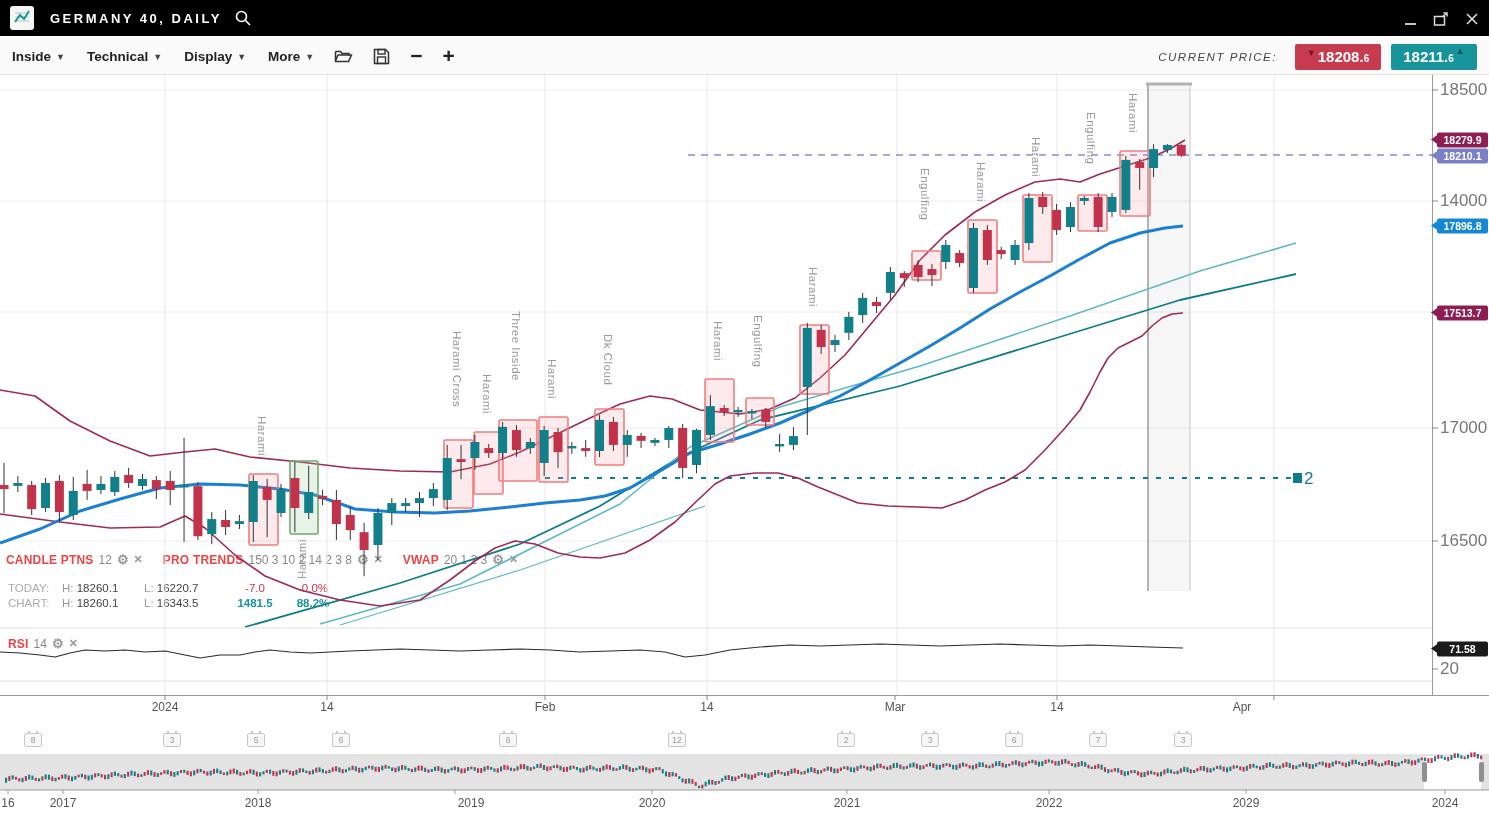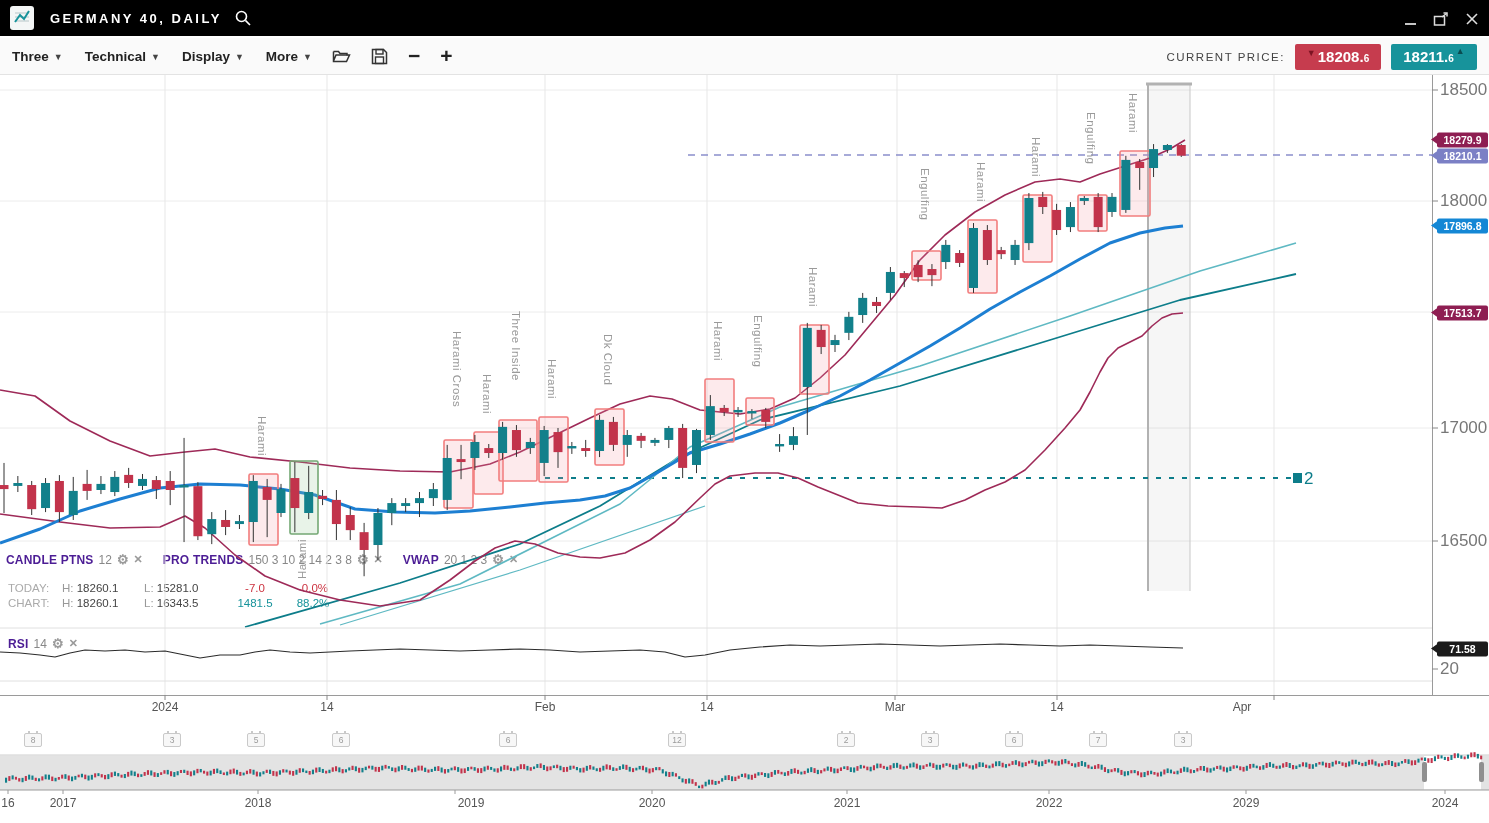--- a/index.html
+++ b/index.html
@@ -22,46 +22,46 @@
   
   .toolbar { position:absolute; left:0; top:38px; width:100%; height:37px; background:#fafafa;
     border-bottom:1px solid #e3e3e3; display:flex; align-items:center; z-index:10; }
   .menu { font-size:13.5px; font-weight:700; color:#222; margin-left:22px; cursor:pointer;
     display:flex; align-items:center; }
   .menu:first-child { margin-left:12px; }
   .caret { font-size:9px; color:#444; margin-left:5px; padding-top:2px; }
   .tool-ic { margin-left:20px; cursor:pointer; color:#333; display:flex; align-items:center; }
   .zoom-btn { font-size:21px; font-weight:700; color:#222; margin-left:20px; cursor:pointer; line-height:20px; }
   .cp-wrap { position:absolute; right:2px; top:0; height:37px; display:flex; align-items:center; }
-  .cp-label { font-size:11.5px; letter-spacing:1.5px; color:#444; margin-right:10px; }
+  .cp-label { font-size:11.5px; letter-spacing:1.5px; color:#444; margin-right:18px;font-style:italic; }
   .price-badge { width:86px; height:26px; border-radius:2px; color:#fff; font-weight:700;
     display:flex; align-items:center; justify-content:center; margin-right:10px; position:relative; }
   .price-badge .big { font-size:15px; }
   .price-badge .small { font-size:10px; margin-top:3px; }
   .price-badge .arr { font-size:9px; position:relative; }
   .badge-sell { background:#c63c4e; }
   .badge-sell .arr { color:#7c1322; margin-right:2px; top:-4px; }
   .badge-buy { background:#17939b; }
   .badge-buy .arr { color:#0a4c51; margin-left:2px; top:-6px; }
 
   
   .chip-row { position:absolute; left:6px; top:552px; display:flex; gap:20px; font-size:12px;
     color:#888; align-items:center; pointer-events:auto; }
   .chip { display:flex; align-items:center; gap:5px; }
-  .chip b { color:#4c1d95; font-weight:700; letter-spacing:.2px; }
+  .chip b { color:#ef4444; font-weight:700; letter-spacing:.2px; }
   .gear-ic, .close-chip-ic { color:#9a9a9a; cursor:pointer; font-weight:700; }
   .gear-ic { font-size:13px; }
   .close-chip-ic { font-size:11px; }
   .stat-row { position:absolute; display:flex; font-size:11.5px; color:#444; }
   .stat-row .rowlbl { color:#aaa; width:54px; }
   .stat-row .kv { width:82px; }
   .stat-row .kv i { font-style:normal; color:#999; }
   .stat-row .chg { width:58px;text-align:center; }
   .stat-row .neg { color:#cc3340; }
-  .stat-row .pos { color:#17939b; }
+  .stat-row .pos { color:#17939b;font-weight:bold; }
   .rsi-chip { position:absolute; left:8px; top:636px; }
 
   .xlab { position:absolute; top:700px; transform:translateX(-50%); font-size:12px; color:#555; }
   .ylab { position:absolute; left:1440px; transform:translateY(-50%); font-size:17px; color:#777; }
   .year { position:absolute; top:796px; transform:translateX(-50%); font-size:12px; color:#555; }
   .cal { position:absolute; top:733px; width:18px; height:14px; border:1px solid #c9c9c9; border-radius:2px;
     background:#f7f7f7; color:#9a9a9a; font-size:8.5px; text-align:center; line-height:13px; transform:translateX(-50%); }
   .cal:before, .cal:after { content:""; position:absolute; top:-3px; width:2px; height:3px; background:#c9c9c9; }
   .cal:before { left:3px; } .cal:after { right:3px; }
 
@@ -957,21 +957,21 @@
       <div class="plabel" style="left: 601.5px; top: 334.2px;">Dk Cloud</div>
       <div class="plabel" style="left: 711.5px; top: 321.4px;">Harami</div>
       <div class="plabel" style="left: 752px; top: 314.6px;">Engulfing</div>
       <div class="plabel" style="left: 806.5px; top: 267.4px;">Harami</div>
       <div class="plabel" style="left: 918.5px; top: 167.6px;">Engulfing</div>
       <div class="plabel" style="left: 974.5px; top: 162.4px;">Harami</div>
       <div class="plabel" style="left: 1029.5px; top: 137.4px;">Harami</div>
       <div class="plabel" style="left: 1084.5px; top: 111.6px;">Engulfing</div>
       <div class="plabel" style="left: 1127px; top: 93.4px;">Harami</div>
       <div class="ylab" style="top:90px">18500</div>
-      <div class="ylab" style="top:201px">18000</div>
+      <div class="ylab" style="top:201px">14000</div>
       <div class="ylab" style="top:428px">17000</div>
       <div class="ylab" style="top:541px">16500</div>
       <div class="ylab" style="top:669px">20</div>
       <div class="xlab" style="left:165px">2024</div>
       <div class="xlab" style="left:327px">14</div>
       <div class="xlab" style="left:545px">Feb</div>
       <div class="xlab" style="left:707px">14</div>
       <div class="xlab" style="left:895px">Mar</div>
       <div class="xlab" style="left:1057px">14</div>
       <div class="xlab" style="left:1242px">Apr</div>
@@ -1033,21 +1033,21 @@
         <svg width="14" height="14" viewBox="0 0 14 14">
           <line x1="2" y1="2" x2="12" y2="12" stroke="#ddd" stroke-width="1.6"></line>
           <line x1="12" y1="2" x2="2" y2="12" stroke="#ddd" stroke-width="1.6"></line>
         </svg>
       </div>
     </div>
   </div>
 
   <div class="toolbar">
     <div class="menu">
-        <span>Three</span>
+        <span>Inside</span>
         <span class="caret">▼</span>
       </div>
     <div class="menu">
         <span>Technical</span>
         <span class="caret">▼</span>
       </div>
     <div class="menu">
         <span>Display</span>
         <span class="caret">▼</span>
       </div>
@@ -1100,21 +1100,21 @@
       <b>VWAP</b>
         <span>20 1 2 3</span>
       <span class="gear-ic">⚙</span>
       <span class="close-chip-ic">✕</span>
     </div>
   </div>
 
   <div class="stat-row" style="left:8px; top:582px;">
     <span class="rowlbl">TODAY:</span>
     <span class="kv"><i>H:</i> <span>18260.1</span></span>
-    <span class="kv"><i>L:</i> <span>15281.0</span></span>
+    <span class="kv"><i>L:</i> <span>16220.7</span></span>
     <span class="chg neg">-7.0</span>
     <span class="chg neg">-0.0%</span>
   </div>
   <div class="stat-row" style="left:8px; top:597px;">
     <span class="rowlbl">CHART:</span>
     <span class="kv"><i>H:</i> <span>18260.1</span></span>
     <span class="kv"><i>L:</i> <span>16343.5</span></span>
     <span class="chg pos">1481.5</span>
     <span class="chg pos">88.2%</span>
   </div>

